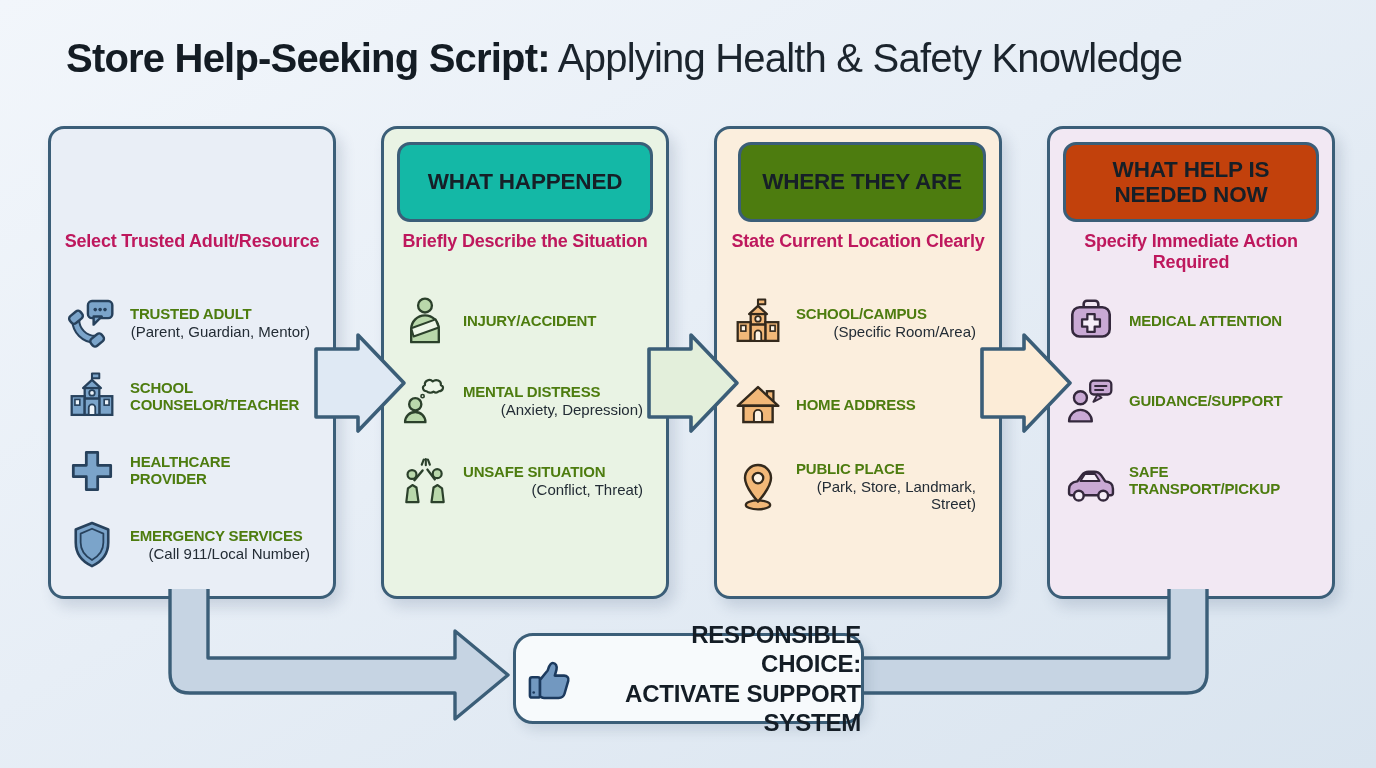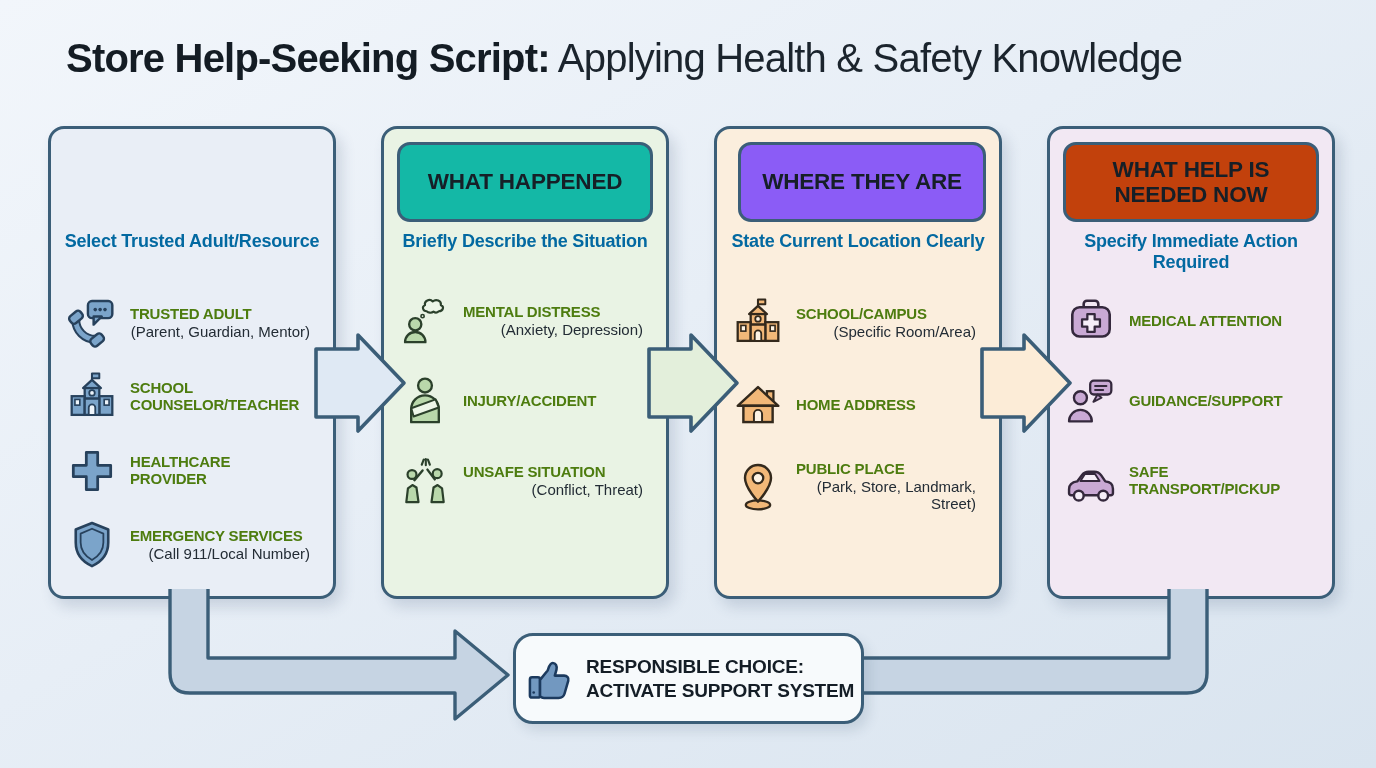--- a/index.html
+++ b/index.html
@@ -15,23 +15,23 @@
   .panel{position:absolute;top:126px;width:282px;height:467px;border:3px solid #3b5e78;
          border-radius:16px;box-shadow:6px 8px 14px rgba(60,85,115,.18);}
   .panel.p1{left:48px;background:#e9eef6;}
   .panel.p2{left:381px;background:#e9f3e4;}
   .panel.p3{left:714px;background:#fbeedd;}
   .panel.p4{left:1047px;background:#f2e8f3;}
   .hdr{position:absolute;left:13px;right:13px;top:13px;height:74px;border:3px solid #3b5e78;
        border-radius:13px;display:flex;align-items:center;justify-content:center;text-align:center;
        font-weight:800;font-size:22.5px;letter-spacing:-0.2px;color:#161f27;line-height:1.12;padding:0 9px;}
   .p1 .hdr{background:#7fa9d1;} .p2 .hdr{background:#14b8a6;}
-  .p3 .hdr{background:#8b5cf6;margin-left:8px;} .p4 .hdr{background:#c2410c;}
+  .p3 .hdr{background:#4d7c0f;margin-left:8px;} .p4 .hdr{background:#c2410c;}
   .sub{position:absolute;left:6px;right:6px;top:102px;text-align:center;font-weight:700;
-       font-size:18px;letter-spacing:-0.2px;color:#0369a1;line-height:1.18;}
+       font-size:18px;letter-spacing:-0.2px;color:#be185d;line-height:1.18;}
   .items{position:absolute;left:12px;right:6px;}
   .p1 .items{top:157px;} .p2 .items{top:152px;} .p3 .items{top:153px;} .p4 .items{top:152px;}
   .item{display:flex;align-items:center;}
   .p1 .item{height:74px;} .p2 .item{height:80px;} .p3 .item{height:82px;} .p4 .item{height:80px;}
   .icobox{flex:0 0 58px;display:flex;align-items:center;justify-content:center;}
   svg.icon{width:52px;height:52px;}
   .itxt{margin-left:9px;width:180px;}
   .it-title{font-weight:700;font-size:15px;letter-spacing:-0.2px;color:#4d7c0f;line-height:1.12;}
   .it-detail{font-weight:400;font-size:15px;color:#232c35;line-height:1.12;margin-top:1px;text-align:right;}
   
@@ -44,21 +44,21 @@
   .flow-arrow{position:absolute;top:325px;width:96px;height:116px;}
   .fa1{left:312px;} .fa2{left:645px;} .fa3{left:978px;}
   
   .conn{position:absolute;}
   
   .bar{position:absolute;left:513px;top:633px;width:345px;height:85px;background:#f7fafc;
        border:3.5px solid #3b5e78;border-radius:20px;display:flex;align-items:center;
        box-shadow:5px 7px 12px rgba(60,85,115,.15);}
   .bar .icobox{flex:0 0 70px;}
   .bar svg.icon{width:54px;height:54px;}
-  .bar-text{font-weight:800;font-size:19px;letter-spacing:-0.2px;color:#141d26;line-height:1.22;}
+  .bar-text{font-weight:800;font-size:24px;letter-spacing:-0.2px;color:#141d26;line-height:1.22;text-align:right;}
 </style>
 </head>
 <body>
 
 <div class="stage">
 
   <div class="title"><span class="lead">Store Help-Seeking Script:</span><span class="rest"> Applying Health &amp; Safety Knowledge</span></div>
 
   <div class="panel p1">
     <div class="sub">Select Trusted Adult/Resource</div>
@@ -131,41 +131,41 @@
     </div>
   </div>
 
   <div class="panel p2">
     <div class="hdr">WHAT HAPPENED</div>
     <div class="sub">Briefly Describe the Situation</div>
     <div class="items">
       <div class="item">
         <span class="icobox">
           <svg class="icon c2" viewBox="0 0 64 64">
+            <circle cx="32" cy="13" r="8.5" style="fill:var(--fill);stroke:var(--stroke);stroke-width:2.9"></circle>
+            <path d="M15 58 V42 a17 17 0 0 1 34 0 V58 z" style="fill:var(--fill);stroke:var(--stroke);stroke-width:2.9;stroke-linejoin:round"></path>
+            <path d="M15 41 L45 30 L49 40 L18 51 z" style="fill:var(--fill2);stroke:var(--stroke);stroke-width:2.5;stroke-linejoin:round"></path>
+          </svg>
+        </span>
+        <div class="itxt">
+          <div class="it-title">INJURY/ACCIDENT</div>
+        </div>
+      </div>
+      <div class="item">
+        <span class="icobox">
+          <svg class="icon c2" viewBox="0 0 64 64">
             <path d="M34 20 c-4.5 0 -6.5 -5.5 -2 -7.5 c-1.5 -5.5 6 -8.5 9.5 -4.5 c4 -3.5 11 -1 10 4.5 c4.5 1.5 3 7.5 -2.5 7.5 c-2 2 -4.5 2 -6.5 0.5 c-2.5 2 -6.5 1.5 -8.5 -0.5 z" style="fill:var(--fill2);stroke:var(--stroke);stroke-width:2.6;stroke-linejoin:round"></path>
             <circle cx="29" cy="26" r="2" style="fill:none;stroke:var(--stroke);stroke-width:2"></circle>
             <circle cx="20" cy="36" r="7.5" style="fill:var(--fill);stroke:var(--stroke);stroke-width:2.9"></circle>
             <path d="M7.5 58 a12.5 12.5 0 0 1 25 0 z" style="fill:var(--fill);stroke:var(--stroke);stroke-width:2.9;stroke-linejoin:round"></path>
           </svg>
         </span>
         <div class="itxt">
           <div class="it-title">MENTAL DISTRESS</div>
           <div class="it-detail">(Anxiety, Depression)</div>
-        </div>
-      </div>
-      <div class="item">
-        <span class="icobox">
-          <svg class="icon c2" viewBox="0 0 64 64">
-            <circle cx="32" cy="13" r="8.5" style="fill:var(--fill);stroke:var(--stroke);stroke-width:2.9"></circle>
-            <path d="M15 58 V42 a17 17 0 0 1 34 0 V58 z" style="fill:var(--fill);stroke:var(--stroke);stroke-width:2.9;stroke-linejoin:round"></path>
-            <path d="M15 41 L45 30 L49 40 L18 51 z" style="fill:var(--fill2);stroke:var(--stroke);stroke-width:2.5;stroke-linejoin:round"></path>
-          </svg>
-        </span>
-        <div class="itxt">
-          <div class="it-title">INJURY/ACCIDENT</div>
         </div>
       </div>
       <div class="item">
         <span class="icobox">
           <svg class="icon c2" viewBox="0 0 64 64">
             <path d="M28 12 l2.5 -6.5 M33 12.5 v-7.5 M38 12 l-2.5 -6.5" style="fill:none;stroke:var(--stroke);stroke-width:2.6;stroke-linecap:round"></path>
             <circle cx="16" cy="24" r="5.5" style="fill:var(--fill);stroke:var(--stroke);stroke-width:2.7"></circle>
             <circle cx="47" cy="23" r="5.5" style="fill:var(--fill);stroke:var(--stroke);stroke-width:2.7"></circle>
             <path d="M19 31 L29 19" style="fill:none;stroke:var(--stroke);stroke-width:3;stroke-linecap:round"></path>
             <path d="M44 30 L35 18" style="fill:none;stroke:var(--stroke);stroke-width:3;stroke-linecap:round"></path>

